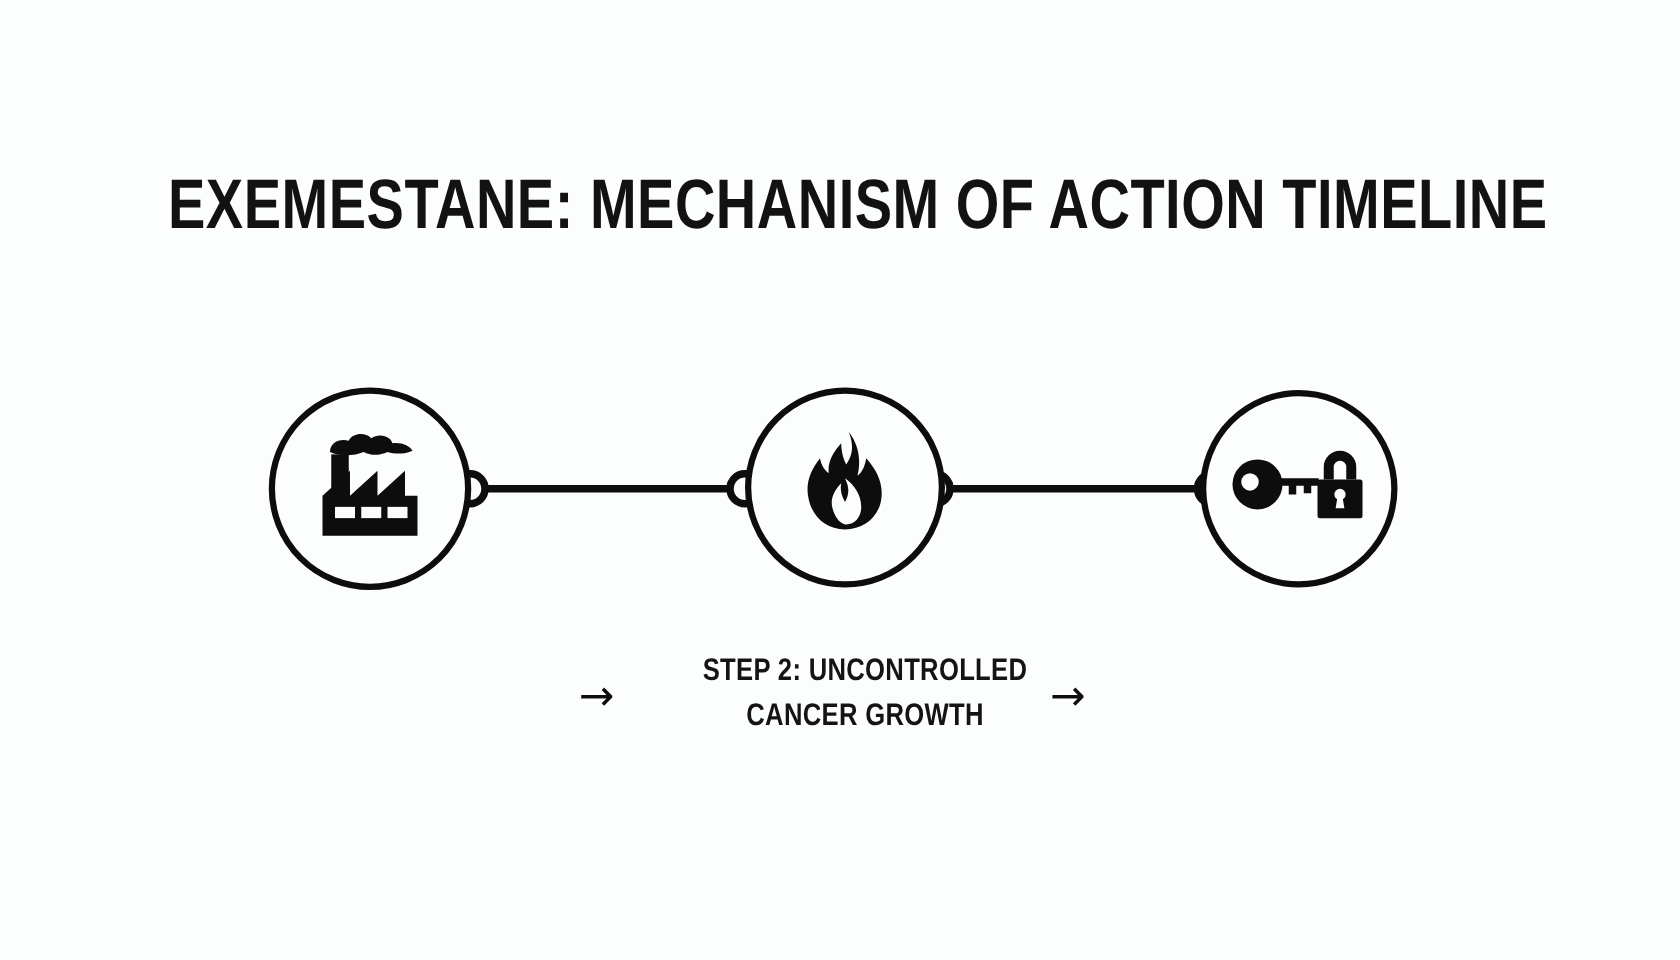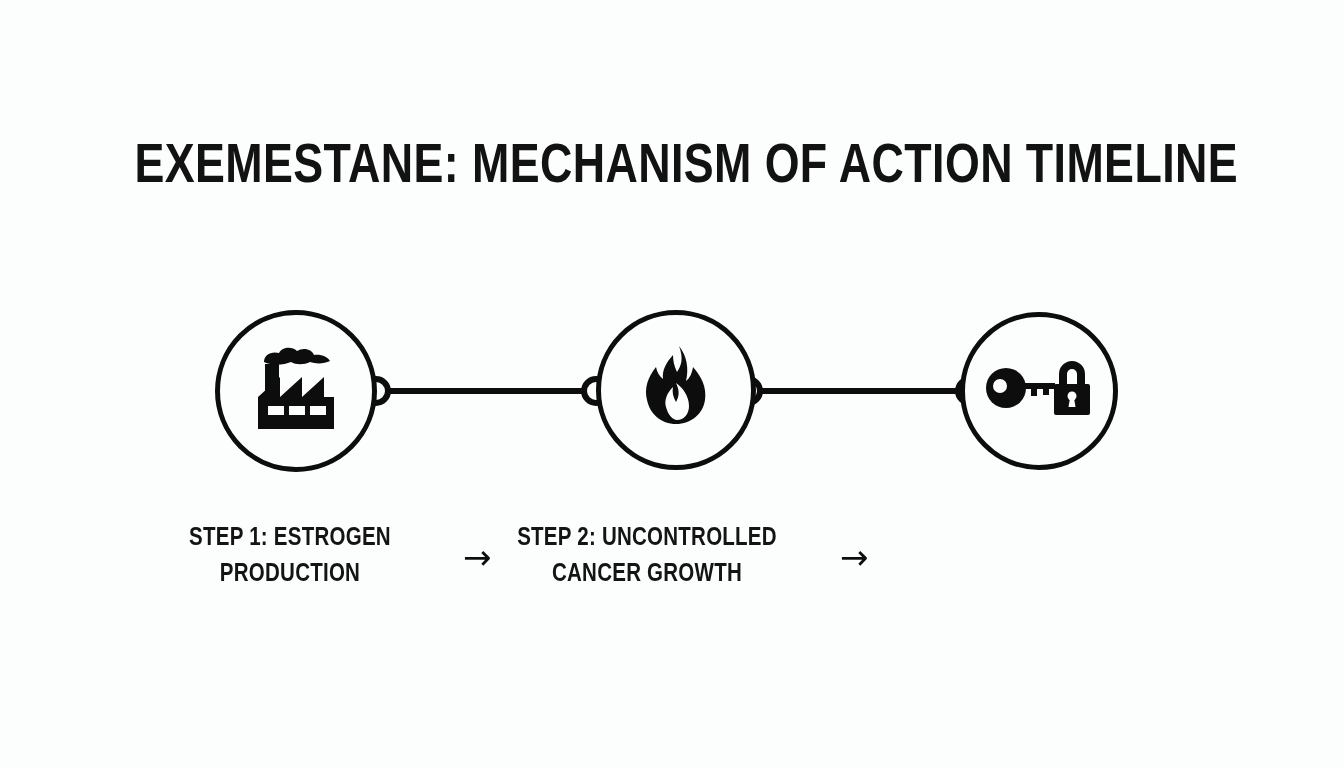--- a/index.html
+++ b/index.html
@@ -124,21 +124,21 @@
     font-weight: 400;
     font-size: 24px;
     line-height: 33px;
     color: #1a1a1a;
     transform: scaleX(0.86);
     white-space: nowrap;
   }
 
   #caption-1 { left: 110px;  width: 360px; text-align: center; }
   #caption-1 .caption-heading { transform-origin: 50% 50%; }
-  #caption-2 { left: 457px;  width: 380px; text-align: center; }
+  #caption-2 { left: 502px;  width: 380px; text-align: center; }
   #caption-2 .caption-heading { transform-origin: 50% 50%; }
   #caption-3 { left: 830px;  width: 400px; text-align: center; }
   #caption-3 .caption-heading { transform-origin: 50% 50%; }
   #caption-3 .caption-body    { transform-origin: 50% 50%; }
 
   
   .caption-arrow {
     position: absolute;
     top: 22px;
     font-size: 34px;
@@ -218,24 +218,20 @@
           <rect x="69" y="24" width="36" height="31" rx="2" fill="#0d0d0d"></rect>
           <circle cx="87" cy="36" r="4.5" fill="#fcfdfd"></circle>
           <path d="M85 38 L89 38 L90.5 47 L83.5 47 Z" fill="#fcfdfd"></path>
         </svg>
       </span>
     </div>
   </div>
 
   <div id="caption-row">
 
-    <div class="caption-block" id="caption-1">
-      <div class="caption-heading">STEP 1: ESTROGEN</div>
-      <div class="caption-heading">PRODUCTION</div>
-    </div>
 
     <div class="caption-arrow" id="arrow-1">→</div>
 
     <div class="caption-block" id="caption-2">
       <div class="caption-heading">STEP 2: UNCONTROLLED</div>
       <div class="caption-heading">CANCER GROWTH</div>
     </div>
 
     <div class="caption-arrow" id="arrow-2">→</div>
 

